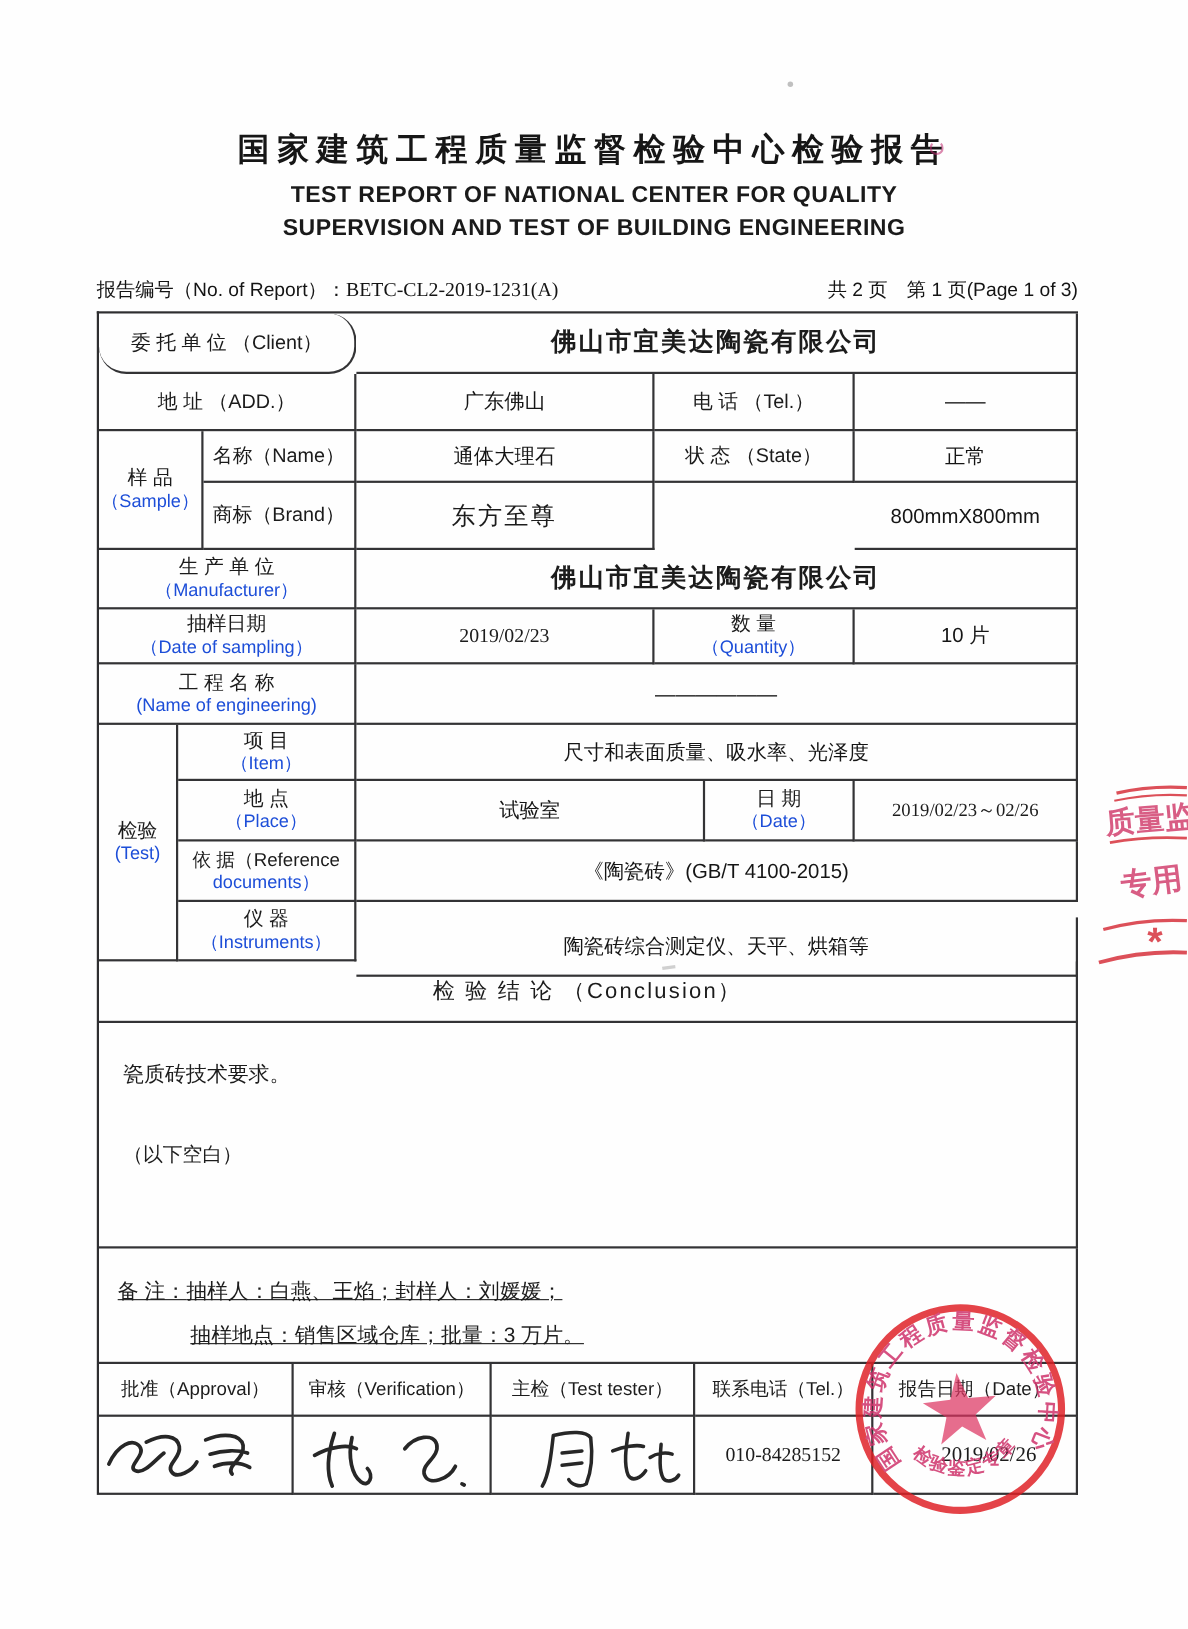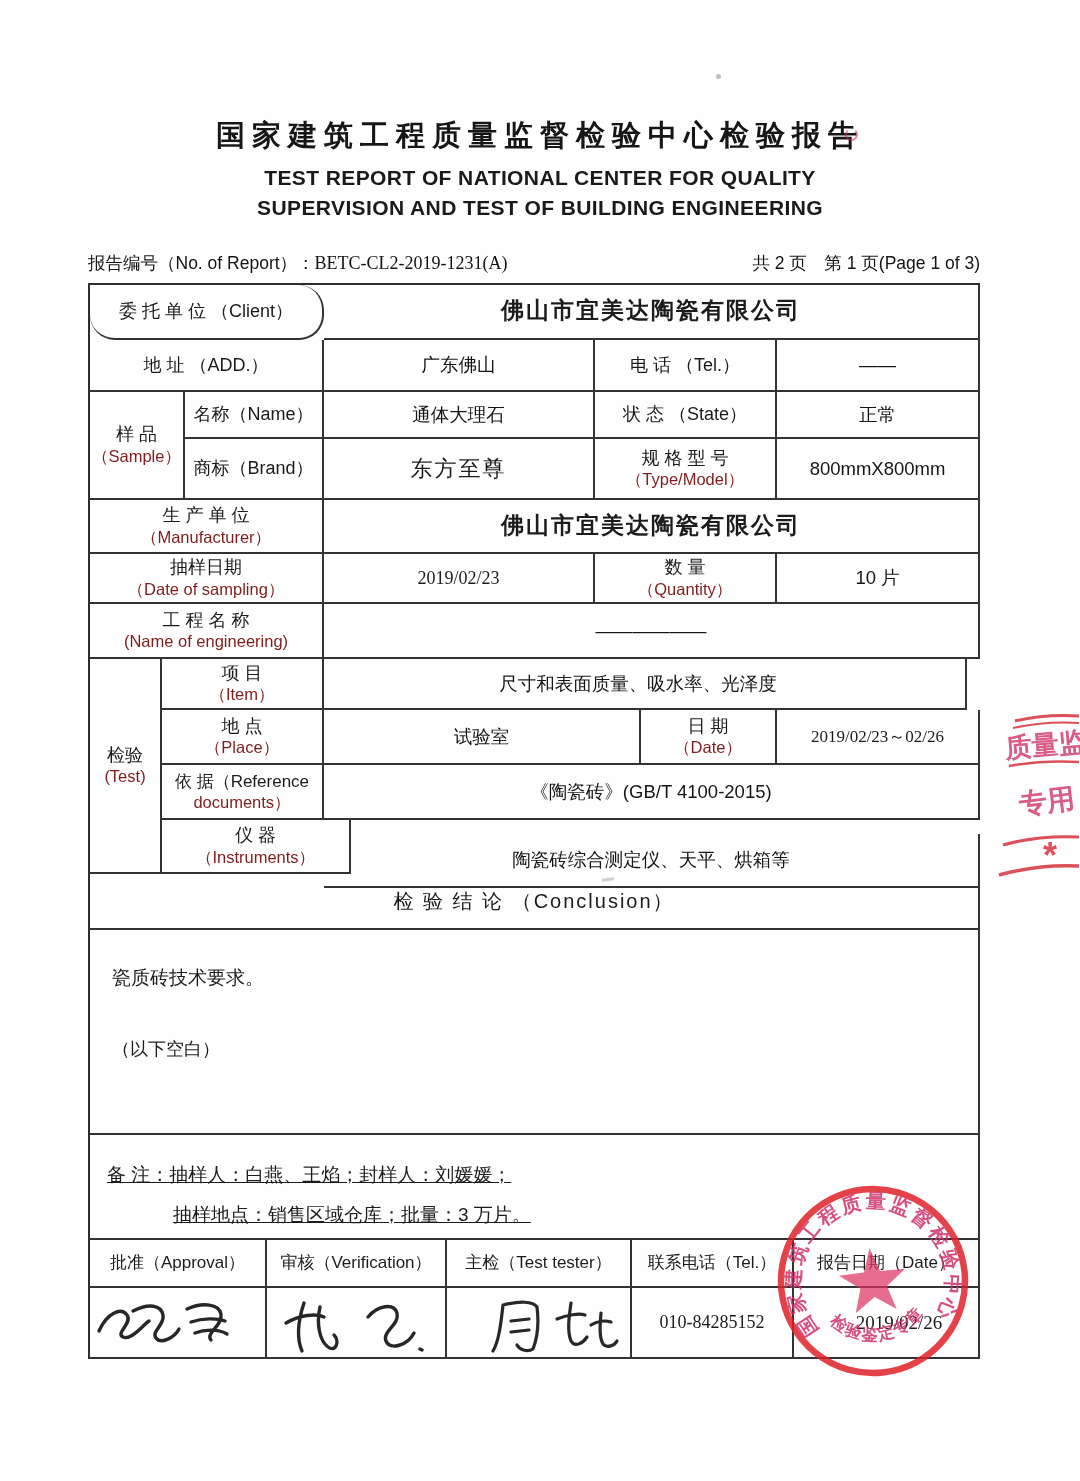--- a/index.html
+++ b/index.html
@@ -28,21 +28,21 @@
     left:88px;top:283px;width:892px;height:1076px;
     border-top:2.5px solid #2e2e30;border-left:2.5px solid #2e2e30;
   }
   .cell{
     position:absolute;box-sizing:border-box;
     border-right:2px solid #333335;border-bottom:2px solid #333335;
     display:flex;flex-direction:column;align-items:center;justify-content:center;
     text-align:center;line-height:1.25;
   }
   .lbl{font-size:18px;color:#1b1b1b;}
-  .lbl-sub{font-size:16.5px;color:#7f1d1d;}
+  .lbl-sub{font-size:16.5px;color:#1d4ed8;}
   .val{font-size:18.5px;color:#151515;}
   .val-serif{font-family:"Liberation Serif",serif;font-size:18px;}
   .val-big{font-size:23px;font-weight:bold;font-family:"Liberation Serif",serif;letter-spacing:2px;}
   .val-brand{font-size:22px;font-family:"Liberation Serif",serif;letter-spacing:2px;}
   .concl-body{justify-content:flex-start;padding:26px 22px 0 22px;font-size:19px;}
   .concl-body .line{width:100%;text-align:left;line-height:44px;}
   .indent{text-indent:2em;}
   .blank-note{margin-top:38px;text-align:left;width:100%;font-size:18px;}
   .remarks{justify-content:flex-start;align-items:flex-start;padding:20px 0 0 17px;font-size:19px;text-decoration:underline;}
   .remarks .r-line{line-height:40px;text-align:left;}
@@ -106,24 +106,20 @@
     <div class="cell" style="left:687px;top:107px;width:203px;height:47px;">
         <span class="val">正常</span>
       </div>
 
     <div class="cell" style="left:95px;top:154px;width:139px;height:61px;">
         <span class="lbl">商标（Brand）</span>
       </div>
     <div class="cell" style="left:234px;top:154px;width:271px;height:61px;">
         <span class="val-brand">东方至尊</span>
       </div>
-    <div class="cell" style="left:505px;top:154px;width:182px;height:61px;">
-      <span class="lbl">规 格 型 号</span>
-      <span class="lbl-sub">（Type/Model）</span>
-    </div>
     <div class="cell" style="left:687px;top:154px;width:203px;height:61px;">
         <span class="val">800mmX800mm</span>
       </div>
 
     <div class="cell" style="left:0;top:215px;width:234px;height:54px;">
       <span class="lbl">生 产 单 位</span>
       <span class="lbl-sub">（Manufacturer）</span>
     </div>
     <div class="cell" style="left:234px;top:215px;width:656px;height:54px;">
         <span class="val-big">佛山市宜美达陶瓷有限公司</span>
@@ -154,21 +150,21 @@
 
     <div class="cell" style="left:0;top:374px;width:72px;height:215px;">
       <span class="lbl">检验</span>
       <span class="lbl-sub">(Test)</span>
     </div>
 
     <div class="cell" style="left:72px;top:374px;width:162px;height:51px;">
       <span class="lbl">项 目</span>
       <span class="lbl-sub">（Item）</span>
     </div>
-    <div class="cell" style="left:221px;top:374px;width:656px;height:51px;">
+    <div class="cell" style="left:234px;top:374px;width:656px;height:51px;">
         <span class="val">尺寸和表面质量、吸水率、光泽度</span>
       </div>
 
     <div class="cell" style="left:72px;top:425px;width:162px;height:55px;">
       <span class="lbl">地 点</span>
       <span class="lbl-sub">（Place）</span>
     </div>
     <div class="cell" style="left:234px;top:425px;width:317px;height:55px;">
         <span class="val">试验室</span>
       </div>
@@ -181,21 +177,21 @@
       </div>
 
     <div class="cell" style="left:72px;top:480px;width:162px;height:55px;">
       <span class="lbl" style="font-size:17px;">依 据（Reference</span>
       <span class="lbl-sub">documents）</span>
     </div>
     <div class="cell" style="left:234px;top:480px;width:656px;height:55px;">
         <span class="val">《陶瓷砖》(GB/T 4100-2015)</span>
       </div>
 
-    <div class="cell" style="left:72px;top:535px;width:189px;height:54px;">
+    <div class="cell" style="left:72px;top:535px;width:162px;height:54px;">
       <span class="lbl">仪 器</span>
       <span class="lbl-sub">（Instruments）</span>
     </div>
     <div class="cell" style="left:234px;top:535px;width:656px;height:54px;margin-top:14px;">
         <span class="val">陶瓷砖综合测定仪、天平、烘箱等</span>
       </div>
 
     <div class="cell" style="left:0;top:589px;width:890px;height:56px;">
         <span class="lbl" style="font-size:20px;letter-spacing:2px;">检 验 结 论 （Conclusion）</span>
       </div>

